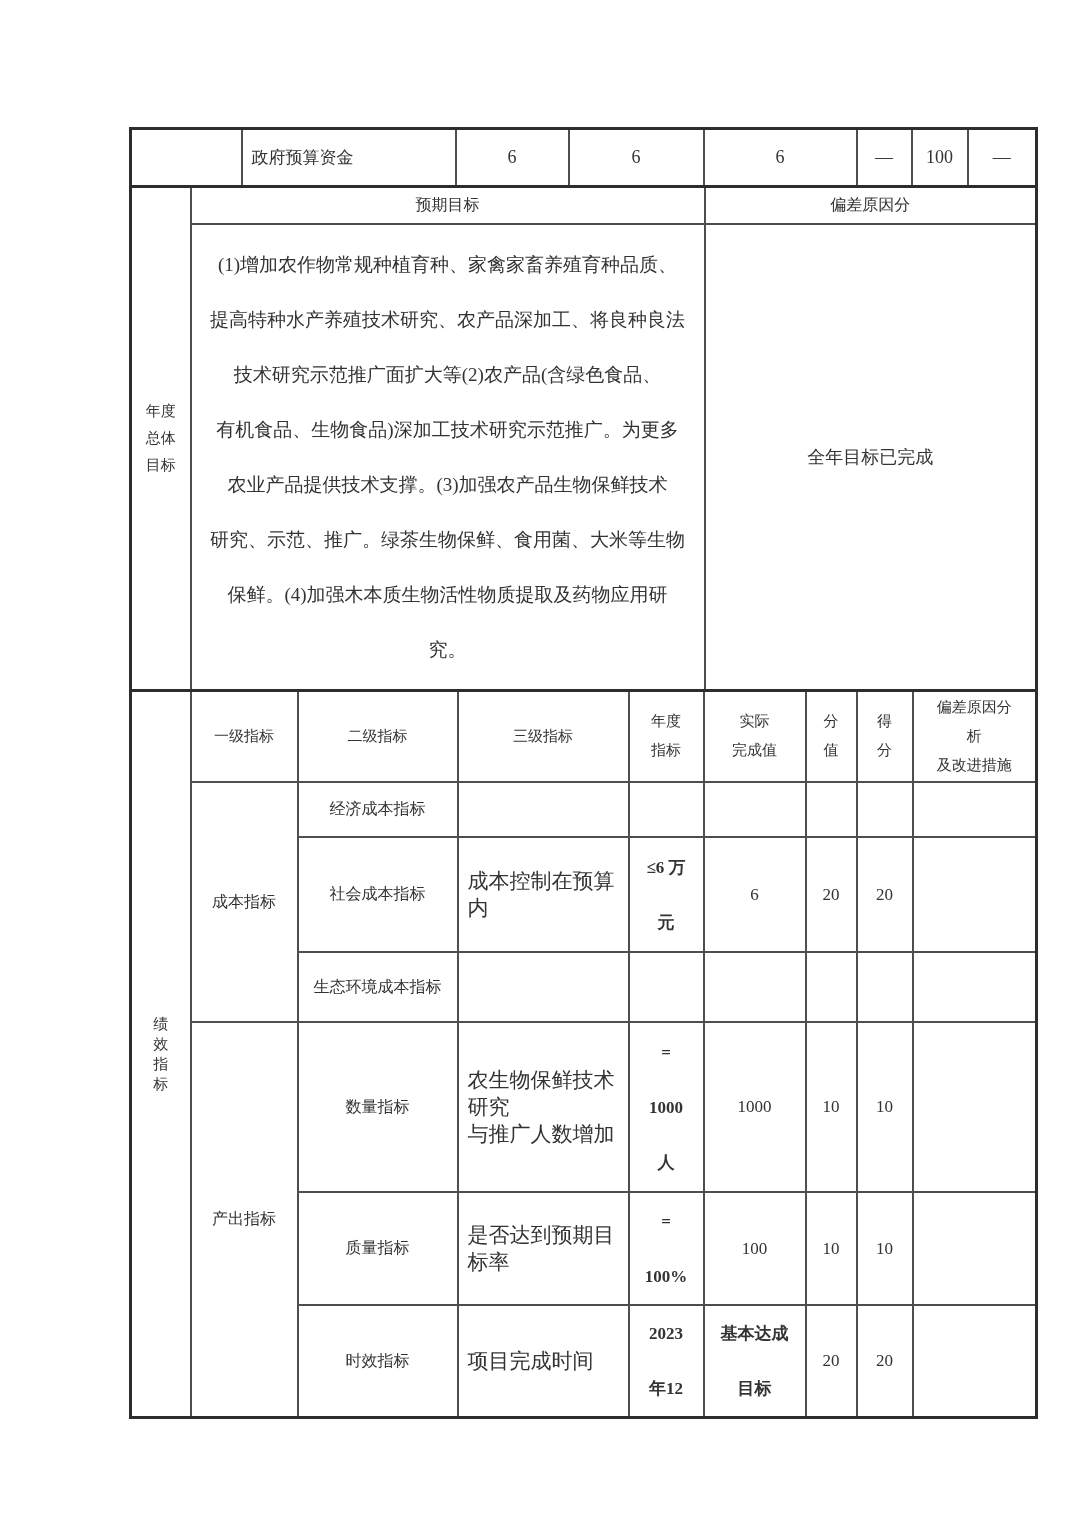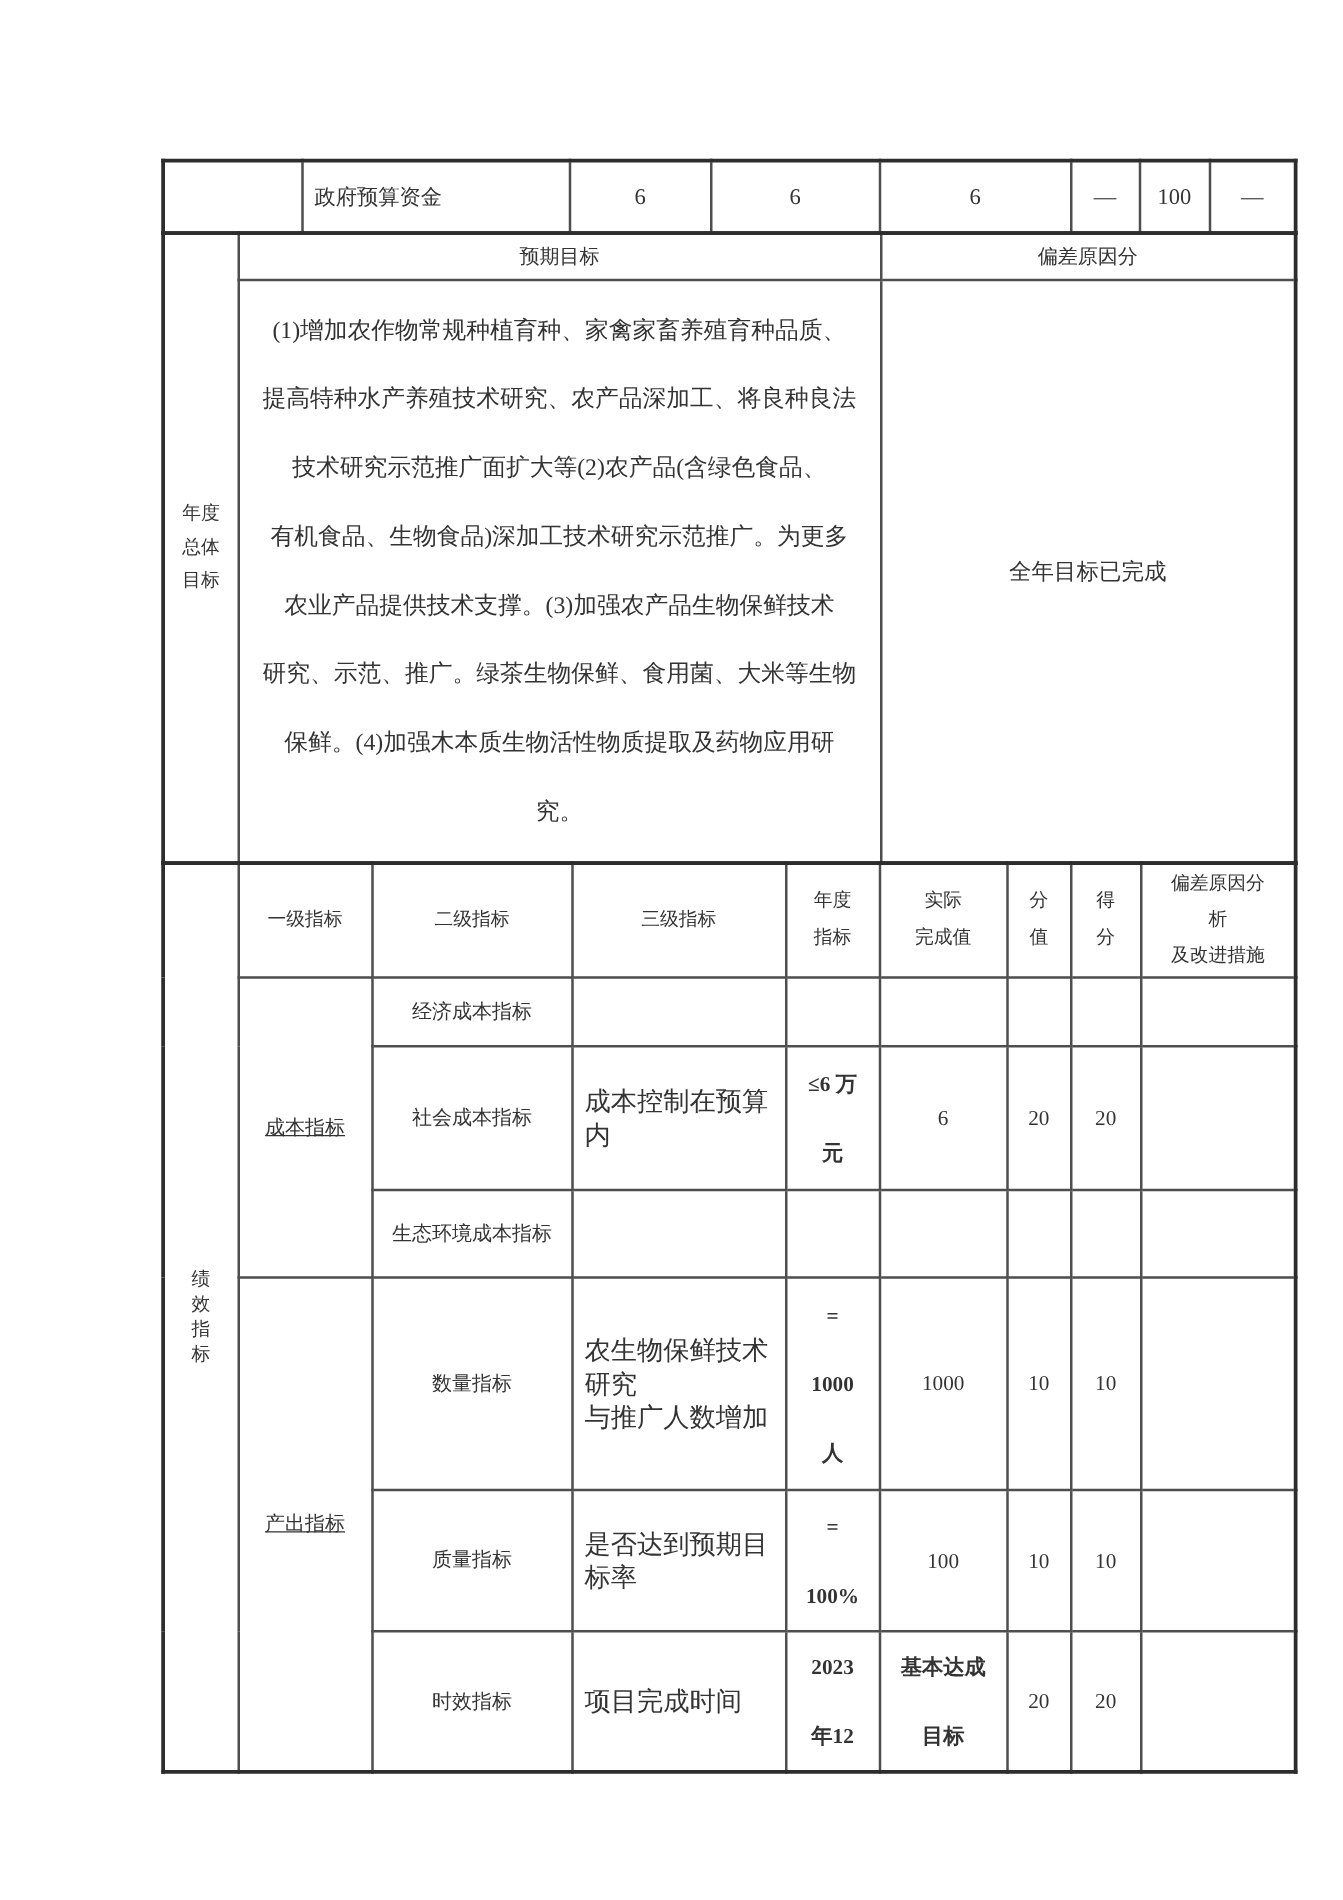--- a/index.html
+++ b/index.html
@@ -50,21 +50,21 @@
     line-height: 55px;
     white-space: pre-line;
     text-align: center;
     padding: 12px 6px;
   }
   .goal-done { font-size: 18px; margin-left: 28px; }
 
   
   .ind-head { font-size: 15px; line-height: 29px; white-space: pre-line; margin-left: 16px; }
   .vert-label { font-size: 15px; line-height: 20px; white-space: pre-line; }
-  .lvl1 { font-size: 16px; text-decoration: underline; }
+  .lvl1 { font-size: 16px; }
   .lvl2 { font-size: 16px; }
   .lvl3 { font-size: 21px; line-height: 27px; }
   .wide-lh { font-size: 17px; line-height: 55px; font-weight: bold; }
   .num { font-size: 17px; }
 </style>
 </head>
 <body>
 
 <div class="page">
   <div class="doc">

